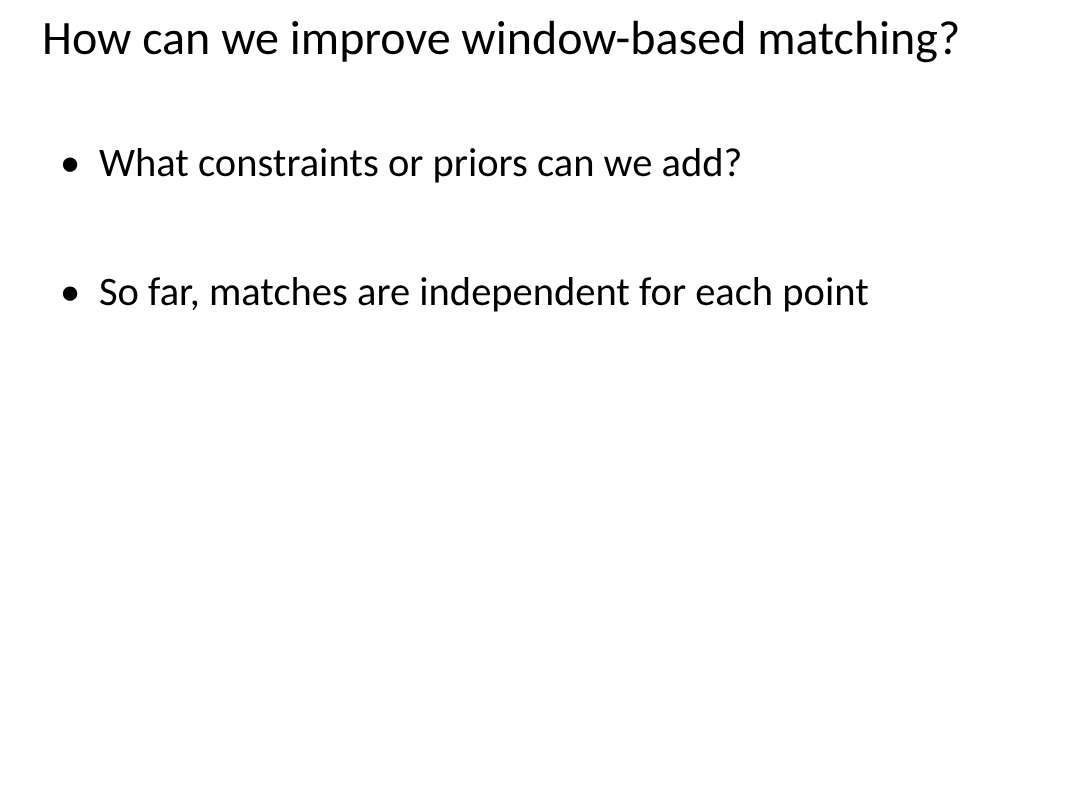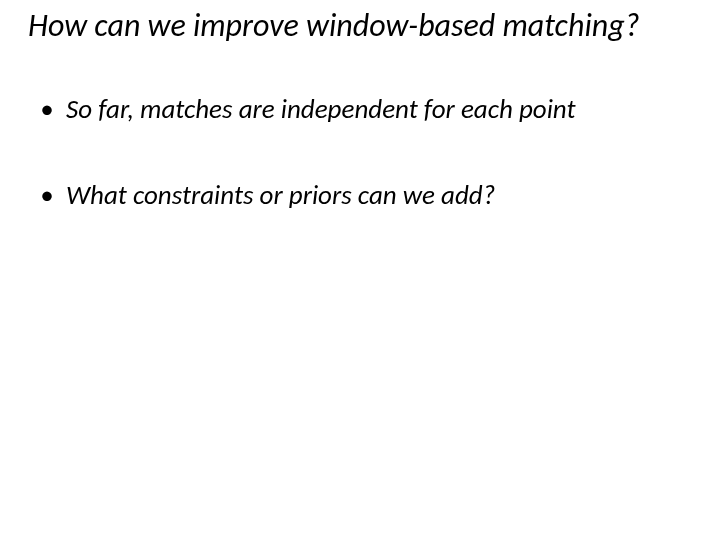--- a/index.html
+++ b/index.html
@@ -13,21 +13,20 @@
       background: #ffffff;
       font-family: Calibri, "Segoe UI", Arial, sans-serif;
       color: #000000;
       position: relative;
       overflow: hidden;
     }
     .slide {
       width: 100%;
       height: 100%;
       padding: 8px 28px 0 28px;
-      font-style: italic;
     }
     .title {
       font-size: 32px;
       font-weight: 400;
       line-height: 1.15;
       margin-bottom: 48px;
       letter-spacing: 0px;
     }
     .bullets {
       list-style: none;
@@ -47,16 +46,16 @@
       top: 0;
       font-size: 27px;
     }
   </style>
 </head>
 <body>
 
 <div class="slide">
   <h1 class="title">How can we improve window-based matching?</h1>
   <ul class="bullets">
+    <li>What constraints or priors can we add?</li>
     <li>So far, matches are independent for each point</li>
-    <li>What constraints or priors can we add?</li>
   </ul>
 </div>
 
 </body></html>

